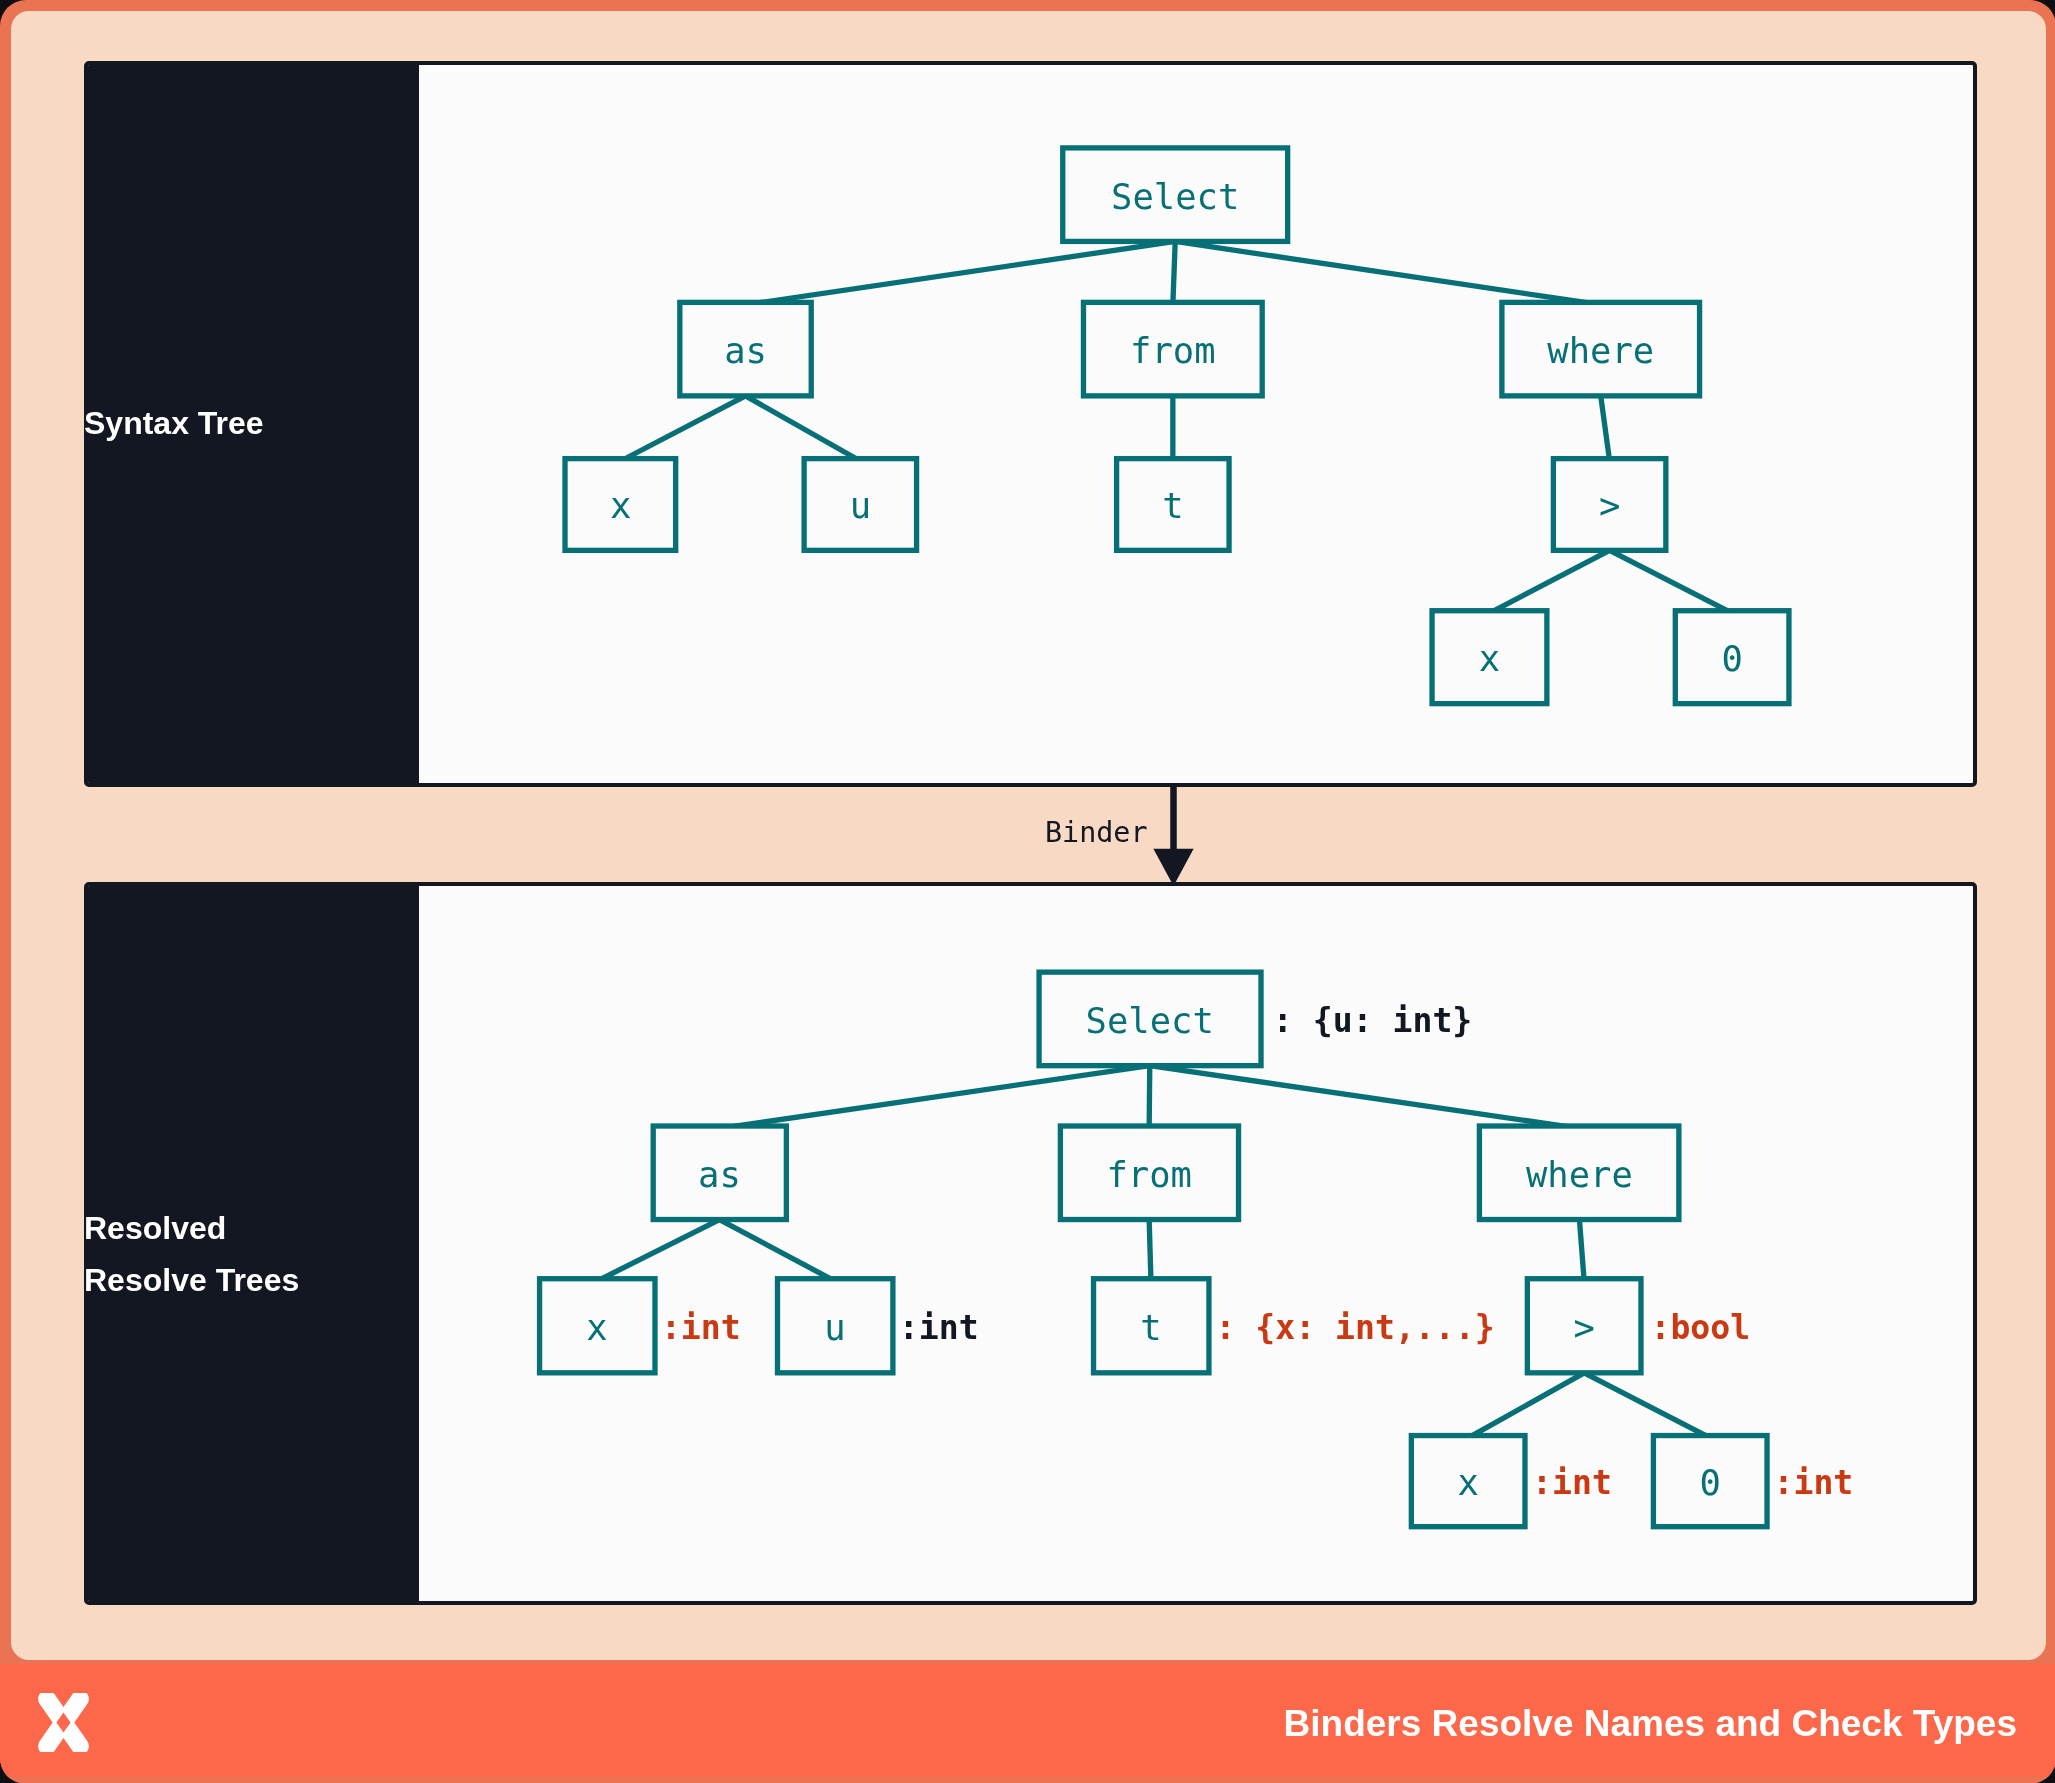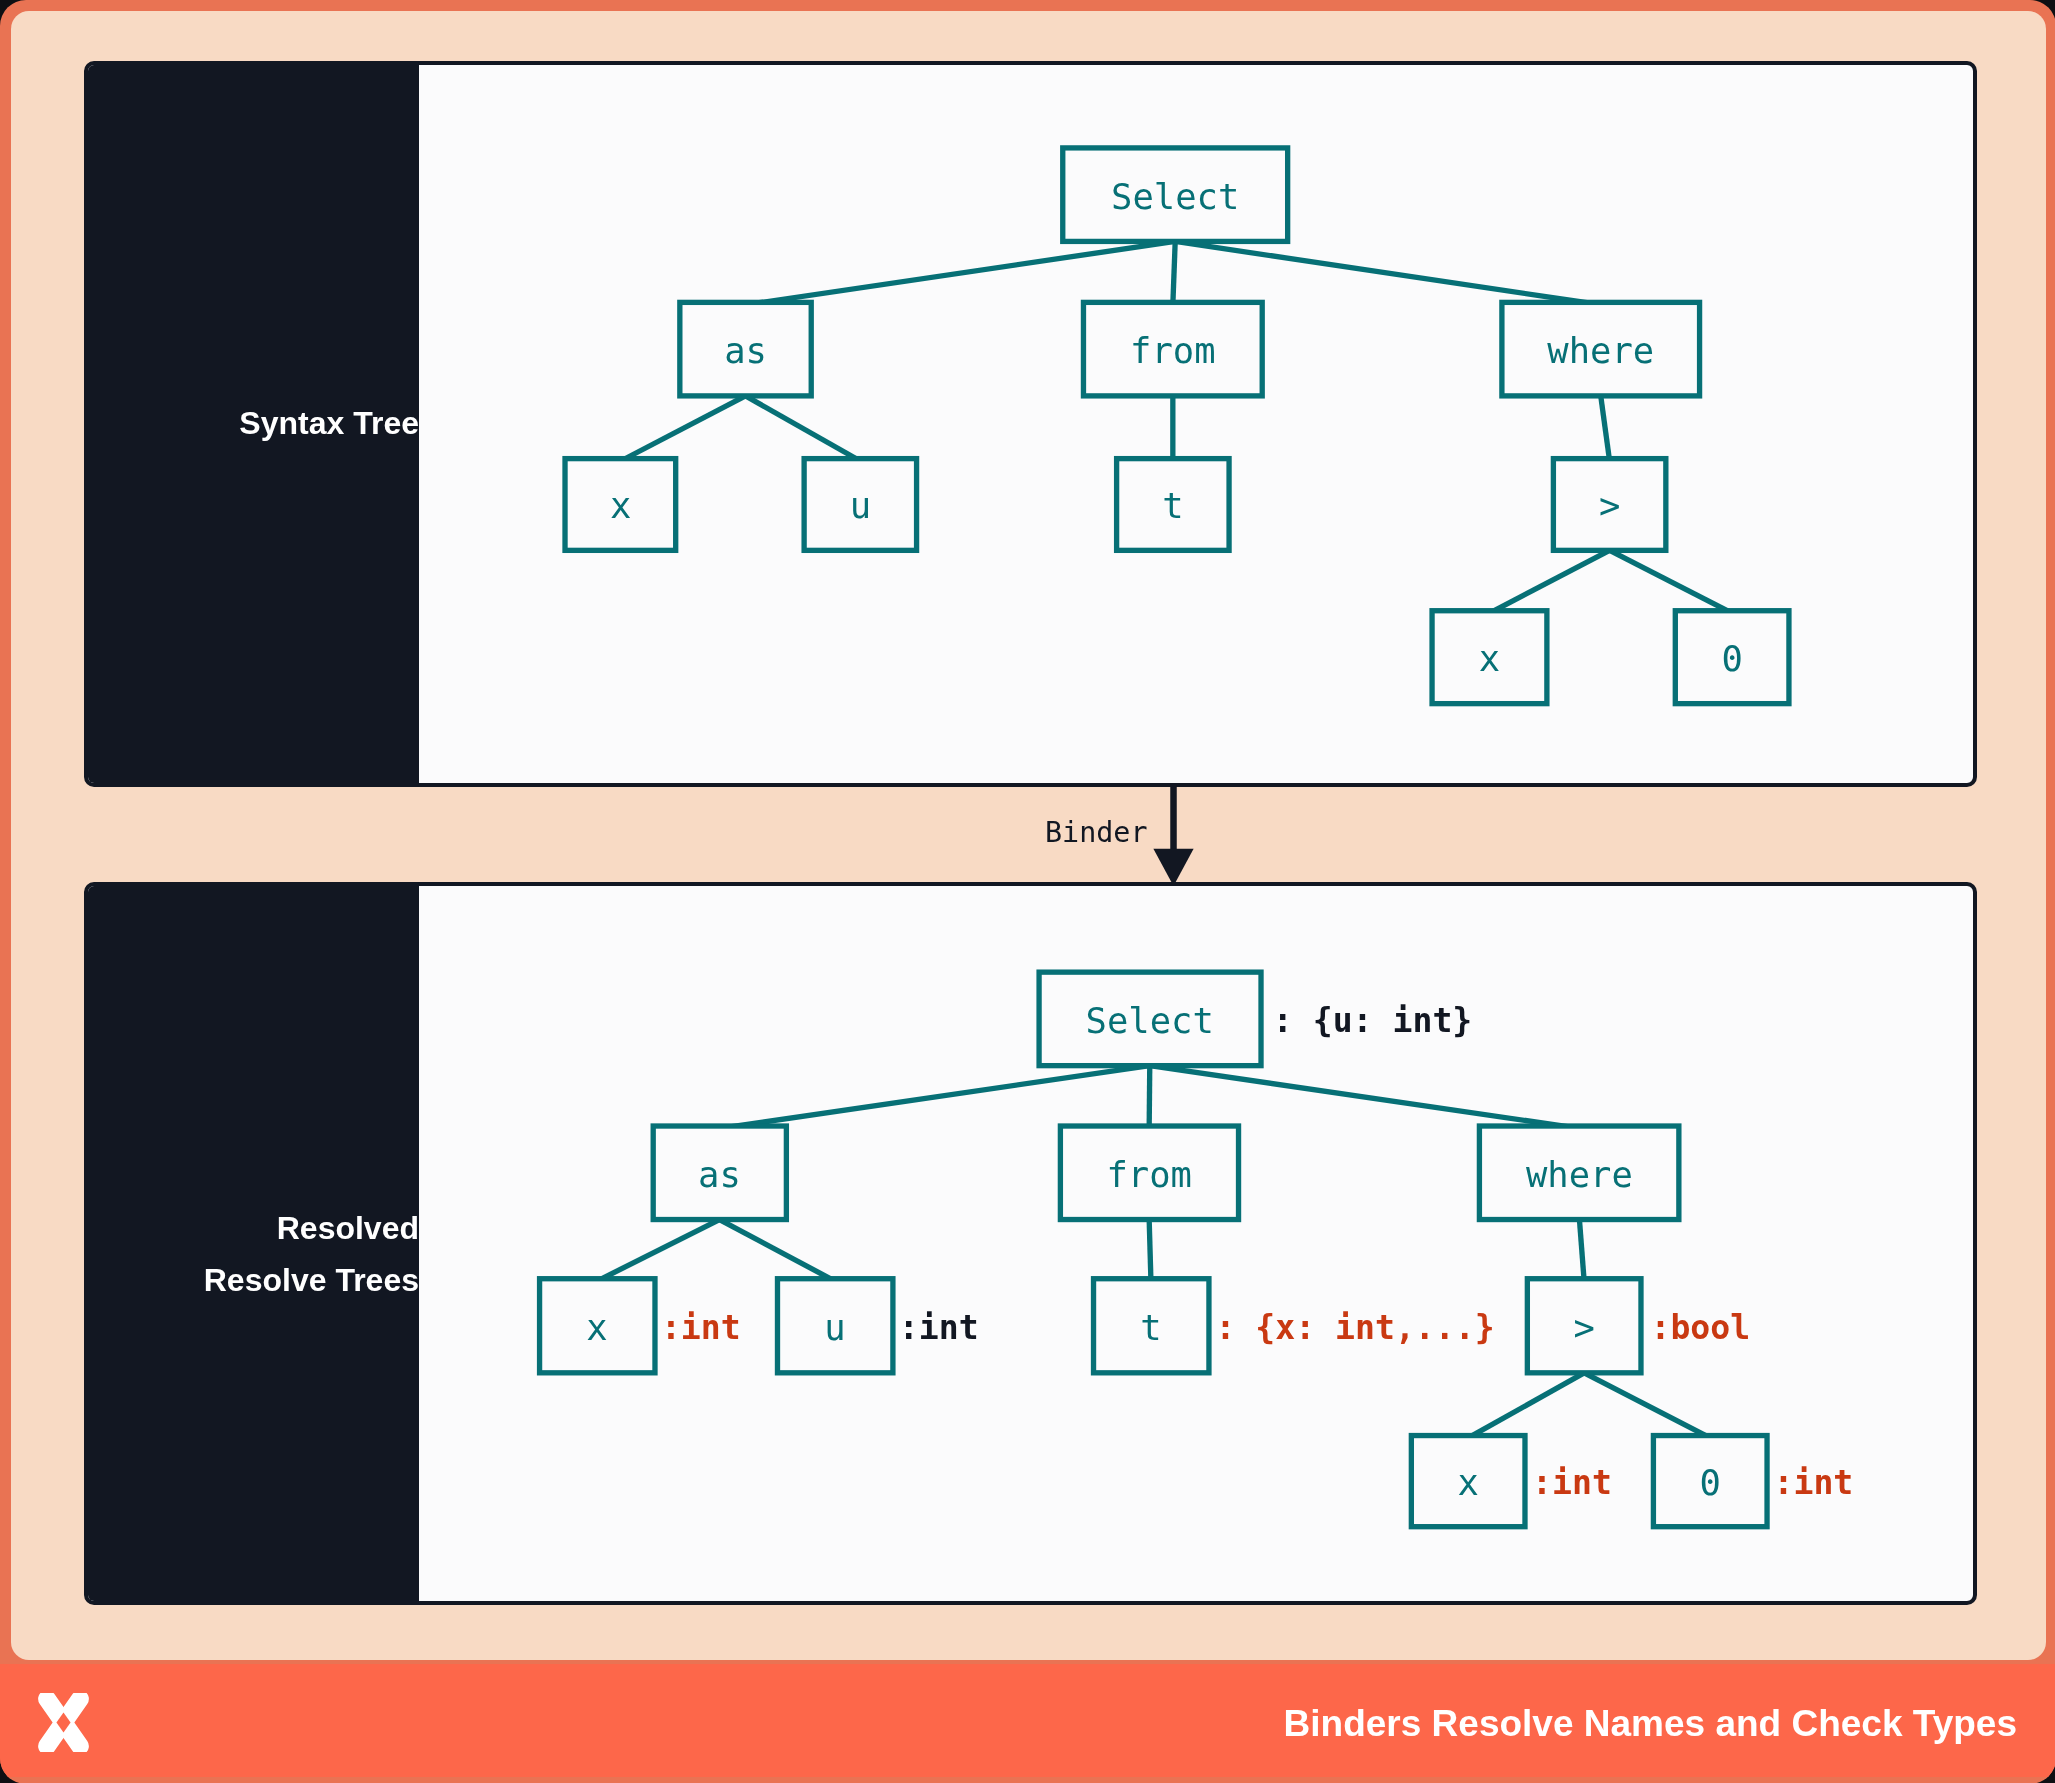--- a/index.html
+++ b/index.html
@@ -7,32 +7,32 @@
     position:relative; width:2056px; height:1784px;
     background:#E97353; border-radius:26px; overflow:hidden;
     font-family:"Liberation Sans", sans-serif;
   }
   .peach{
     position:absolute; left:10.6px; top:10.6px; width:2035px; height:1649px;
     background:#F8DAC4; border-radius:18px;
   }
   .panel{
     position:absolute; left:84px; width:1893px;
-    background:#FBFBFC; border:4.7px solid #121722; border-radius:10px;
+    background:#FBFBFC; border:4.7px solid #121722; border-radius:5px;
     overflow:hidden; box-sizing:border-box;
   }
   .panel-top{ top:61px; height:726px; }
   .panel-bottom{ top:882px; height:723px; }
   .sidebar{
     position:absolute; left:0; top:0; bottom:0; width:331px;
     background:#121722;
   }
   .tree-svg{ position:absolute; left:0; top:0; width:100%; height:100%; }
   .sidebar-label{
-    position:absolute; left:84px; width:335px; text-align:right;
+    position:absolute; left:84px; width:335px; text-align:left;
     color:#ffffff; font-weight:700; font-size:32px; line-height:52px;
     z-index:5;
   }
   .sidebar-label-top{ top:397px; }
   .sidebar-label-bottom{ top:1192px;margin-top:10px; }
   .connector-svg{
     position:absolute; left:0; top:0; width:2056px; height:1784px;
     pointer-events:none; z-index:4;
   }
   .node-rect{ fill:#FBFBFC; stroke:#077076; stroke-width:9px; }

